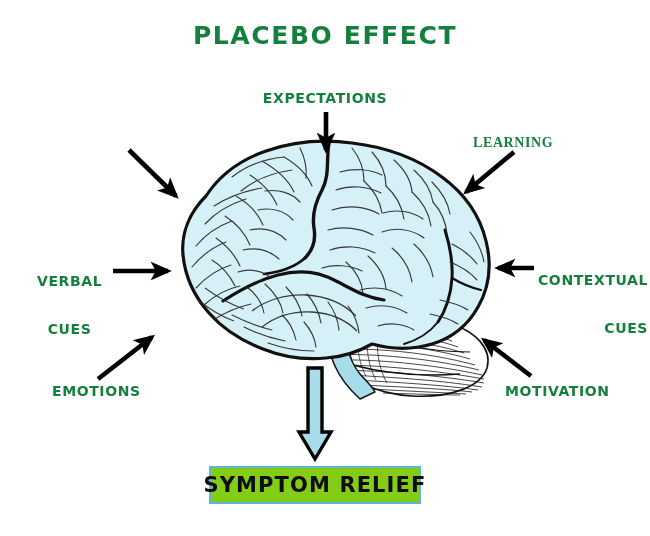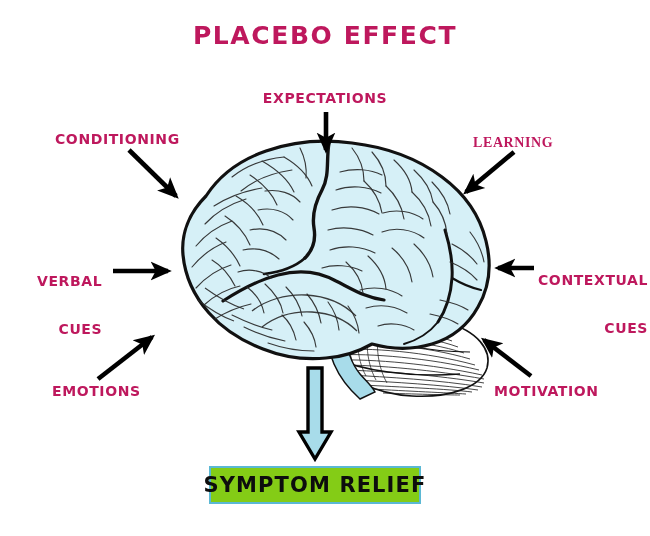--- a/index.html
+++ b/index.html
@@ -22,21 +22,21 @@
     position: absolute;
     left: 0;
     top: 0;
     width: 650px;
     height: 536px;
   }
   .lbl {
     position: absolute;
     font-family: "DejaVu Sans", sans-serif;
     font-weight: 700;
-    color: #be185d;
+    color: #15803d;
     letter-spacing: 0.6px;
     white-space: pre;
     line-height: 1.15;
     -webkit-font-smoothing: antialiased;
   }
   #page-title {
     left: 0;
     top: 22px;
     width: 650px;
     text-align: center;
@@ -59,34 +59,34 @@
   }
   #label-learning {
     left: 473px;
     top: 135px;
     text-align: left;
     font-family: Liberation Serif, serif;
   }
   #label-verbal-cues {
     left: 37px;
     top: 241px;
-    text-align: right;
+    text-align: center;
   }
   #label-contextual-cues {
     left: 538px;
     top: 240px;
     text-align: right;
   }
   #label-emotions {
     left: 52px;
     top: 383px;
     text-align: center;
   }
   #label-motivation {
-    left: 494px;
+    left: 505px;
     top: 383px;
     text-align: left;
   }
   #outcome-box {
     position: absolute;
     left: 209px;
     top: 466px;
     width: 212px;
     height: 38px;
     box-sizing: border-box;
@@ -282,21 +282,20 @@
 
     <g>
       <path d="M308 368 L 322 368 L 322 432 L 331 432 L 315 459 L 299 432 L 308 432 Z" fill="#a8dcea" stroke="#000000" stroke-width="3.4" stroke-linejoin="miter"></path>
     </g>
   </svg>
 
   <div class="lbl" id="page-title">PLACEBO EFFECT</div>
 
   <div class="lbl cue-label" id="label-expectations">EXPECTATIONS</div>
 
-  <div class="lbl cue-label" id="label-conditioning">CONDITIONING</div>
 
   <div class="lbl cue-label" id="label-learning">LEARNING</div>
 
   <div class="lbl cue-label" id="label-verbal-cues">
     <div>VERBAL</div>
     <div>CUES</div>
   </div>
 
   <div class="lbl cue-label" id="label-contextual-cues">
     <div>CONTEXTUAL</div>

